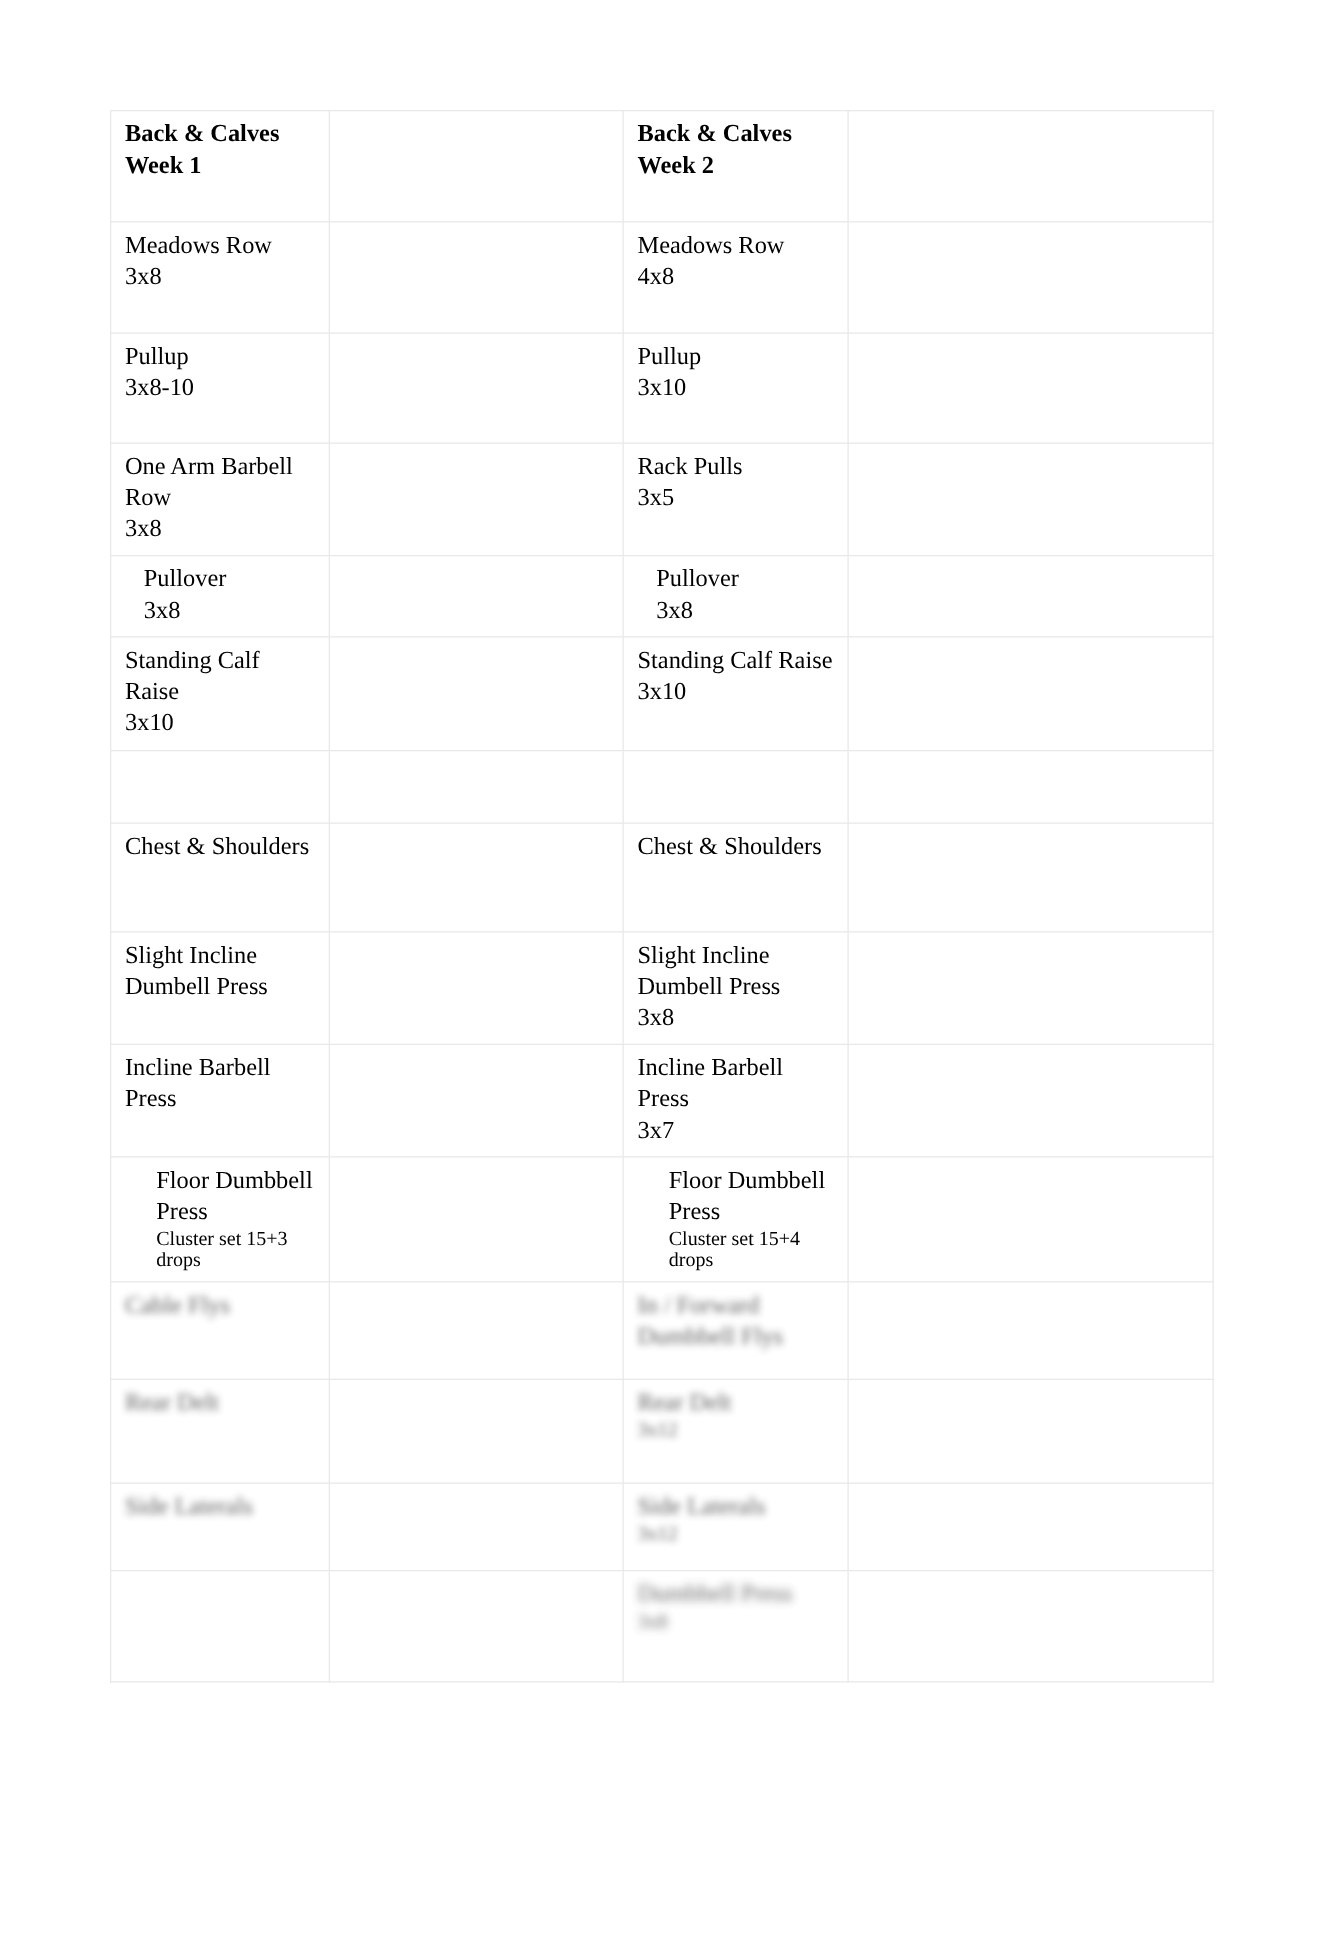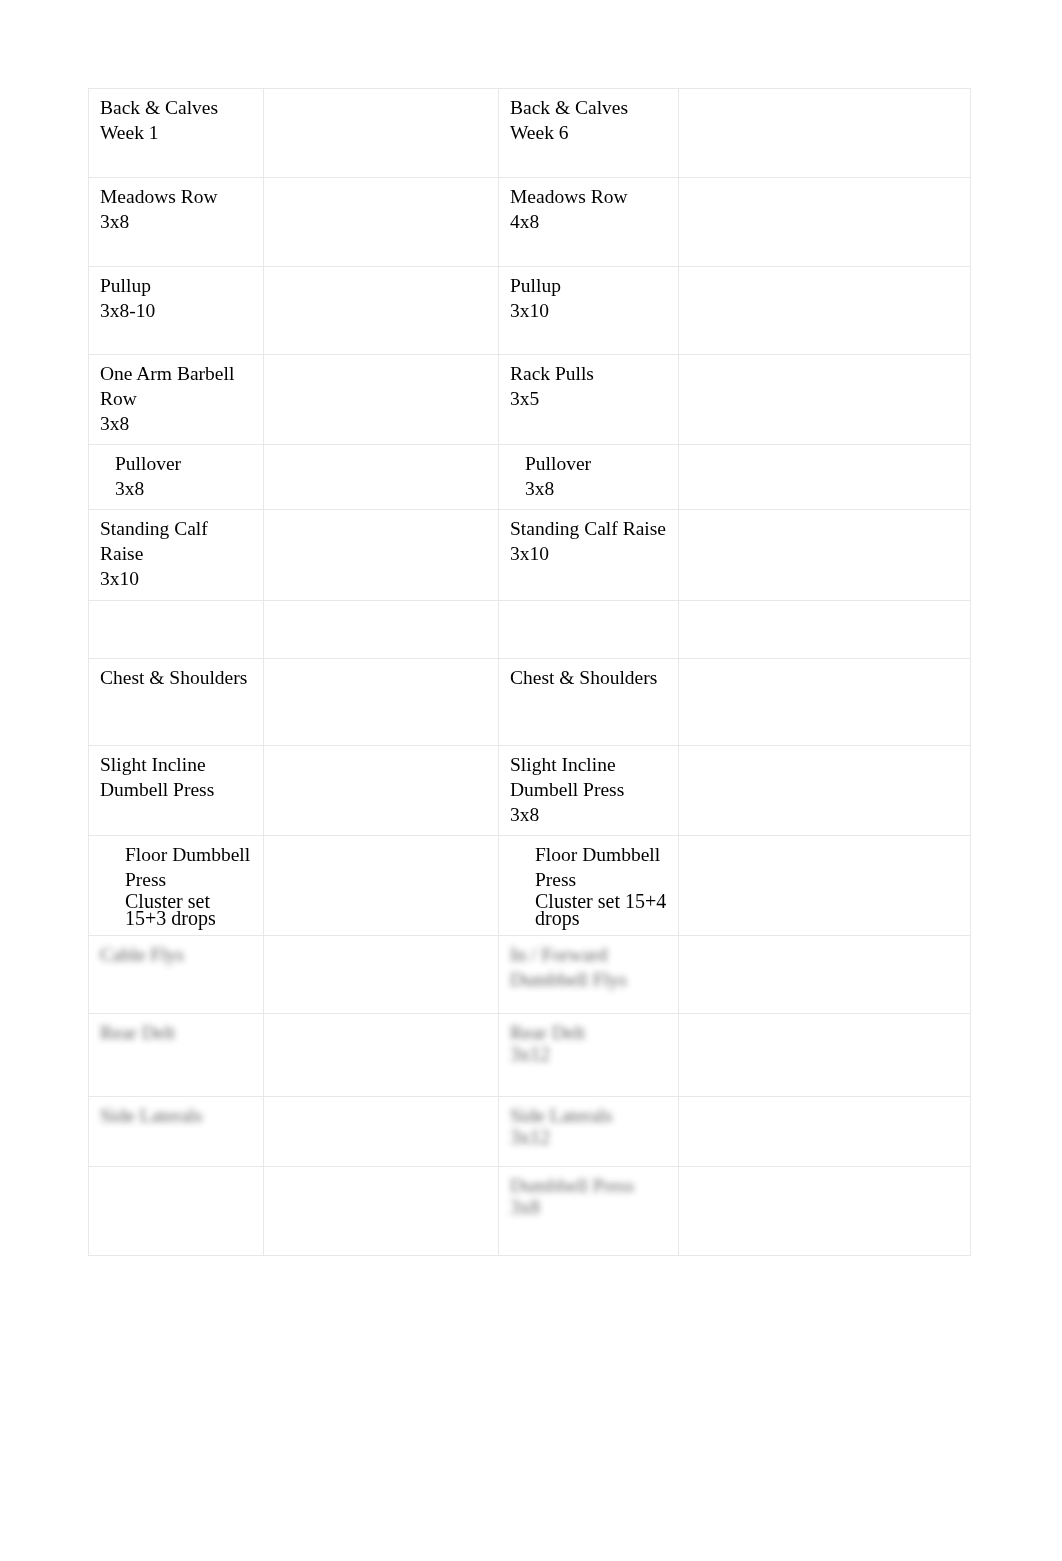--- a/index.html
+++ b/index.html
@@ -46,38 +46,38 @@
   col.c-log      { width: 235px; }
   col.c-exercise2{ width: 180px; }
   col.c-log2     { width: 292px; }
 
   .cell-line {
     display: block;
     white-space: pre-wrap;
   }
 
   .cell-line.small {
-    font-size: 20px;
+    font-size: 16px;
     line-height: 17px;
     margin-top: 1px;
   }
 
   
   .redacted .cell-line {
     filter: blur(3.1px);
     color: #4a4a4a;
     opacity: 0.88;
   }
   .redacted-strong .cell-line {
     filter: blur(3.4px);
     color: #4f4f4f;
     opacity: 0.86;
   }
 
-  tr.r-h1 td { height: 74px; }
+  tr.r-h1 td { height: 74px; font-weight: bold; }
   tr.r-h2 td { height: 74px; }
   tr.r-h3 td { height: 73px; }
   tr.r-h4 td { height: 73px; }
   tr.r-h5 td { height: 49px; padding-left: 26px; }
   tr.r-h6 td { height: 76px; }
   tr.r-h7 td { height: 43px; }
   tr.r-h8 td { height: 72px; }
   tr.r-h9 td { height: 73px; }
   tr.r-h10 td { height: 73px; }
   tr.r-h11 td { height: 73px; padding-left: 36px; }
@@ -101,21 +101,21 @@
     <tbody>
 
       <tr class="r-h1">
         <td>
           <span class="cell-line">Back &amp; Calves</span>
           <span class="cell-line">Week 1</span>
         </td>
         <td></td>
         <td>
           <span class="cell-line">Back &amp; Calves</span>
-          <span class="cell-line">Week 6</span>
+          <span class="cell-line">Week 2</span>
         </td>
         <td></td>
       </tr>
 
       <tr class="r-h2">
         <td>
           <span class="cell-line">Meadows Row</span>
           <span class="cell-line">3x8</span>
         </td>
         <td></td>
@@ -201,20 +201,31 @@
           <span class="cell-line">Slight Incline Dumbell Press</span>
         </td>
         <td></td>
         <td>
           <span class="cell-line">Slight Incline Dumbell Press</span>
           <span class="cell-line">3x8</span>
         </td>
         <td></td>
       </tr>
 
+      <tr class="r-h10">
+        <td>
+          <span class="cell-line">Incline Barbell Press</span>
+        </td>
+        <td></td>
+        <td>
+          <span class="cell-line">Incline Barbell Press</span>
+          <span class="cell-line">3x7</span>
+        </td>
+        <td></td>
+      </tr>
 
       <tr class="r-h11">
         <td>
           <span class="cell-line">Floor Dumbbell Press</span>
           <span class="cell-line small">Cluster set 15+3 drops</span>
         </td>
         <td></td>
         <td>
           <span class="cell-line">Floor Dumbbell Press</span>
           <span class="cell-line small">Cluster set 15+4 drops</span>

